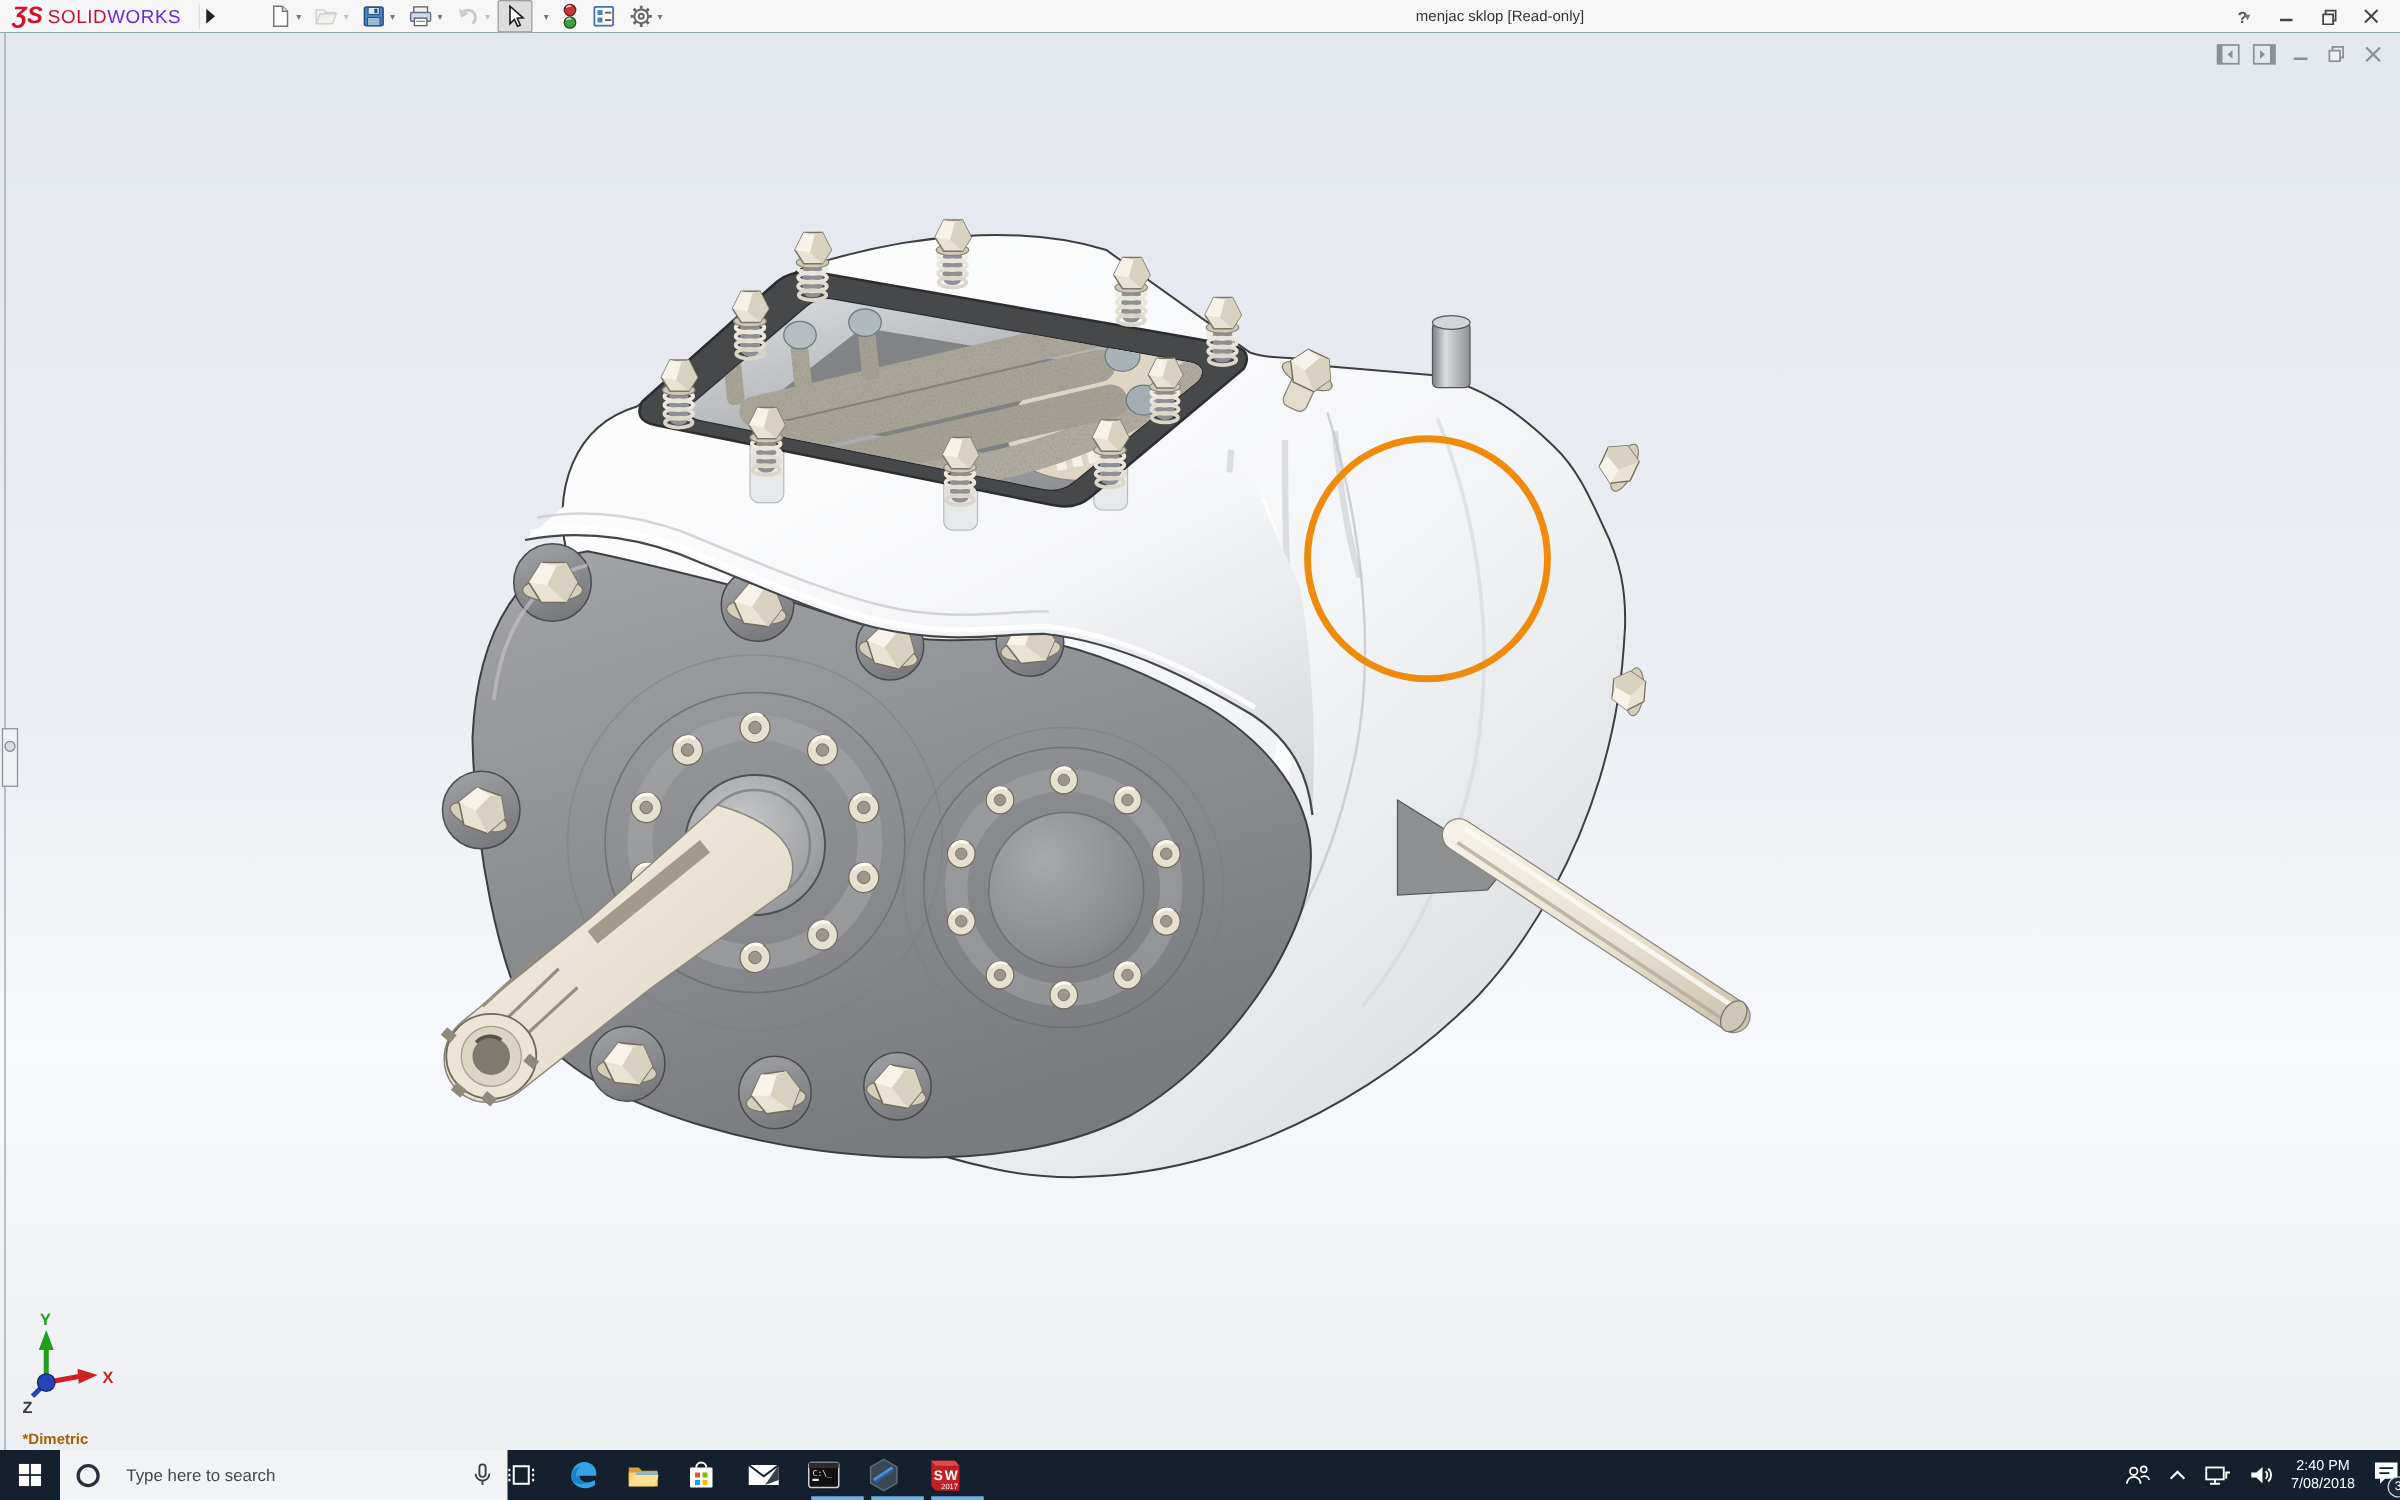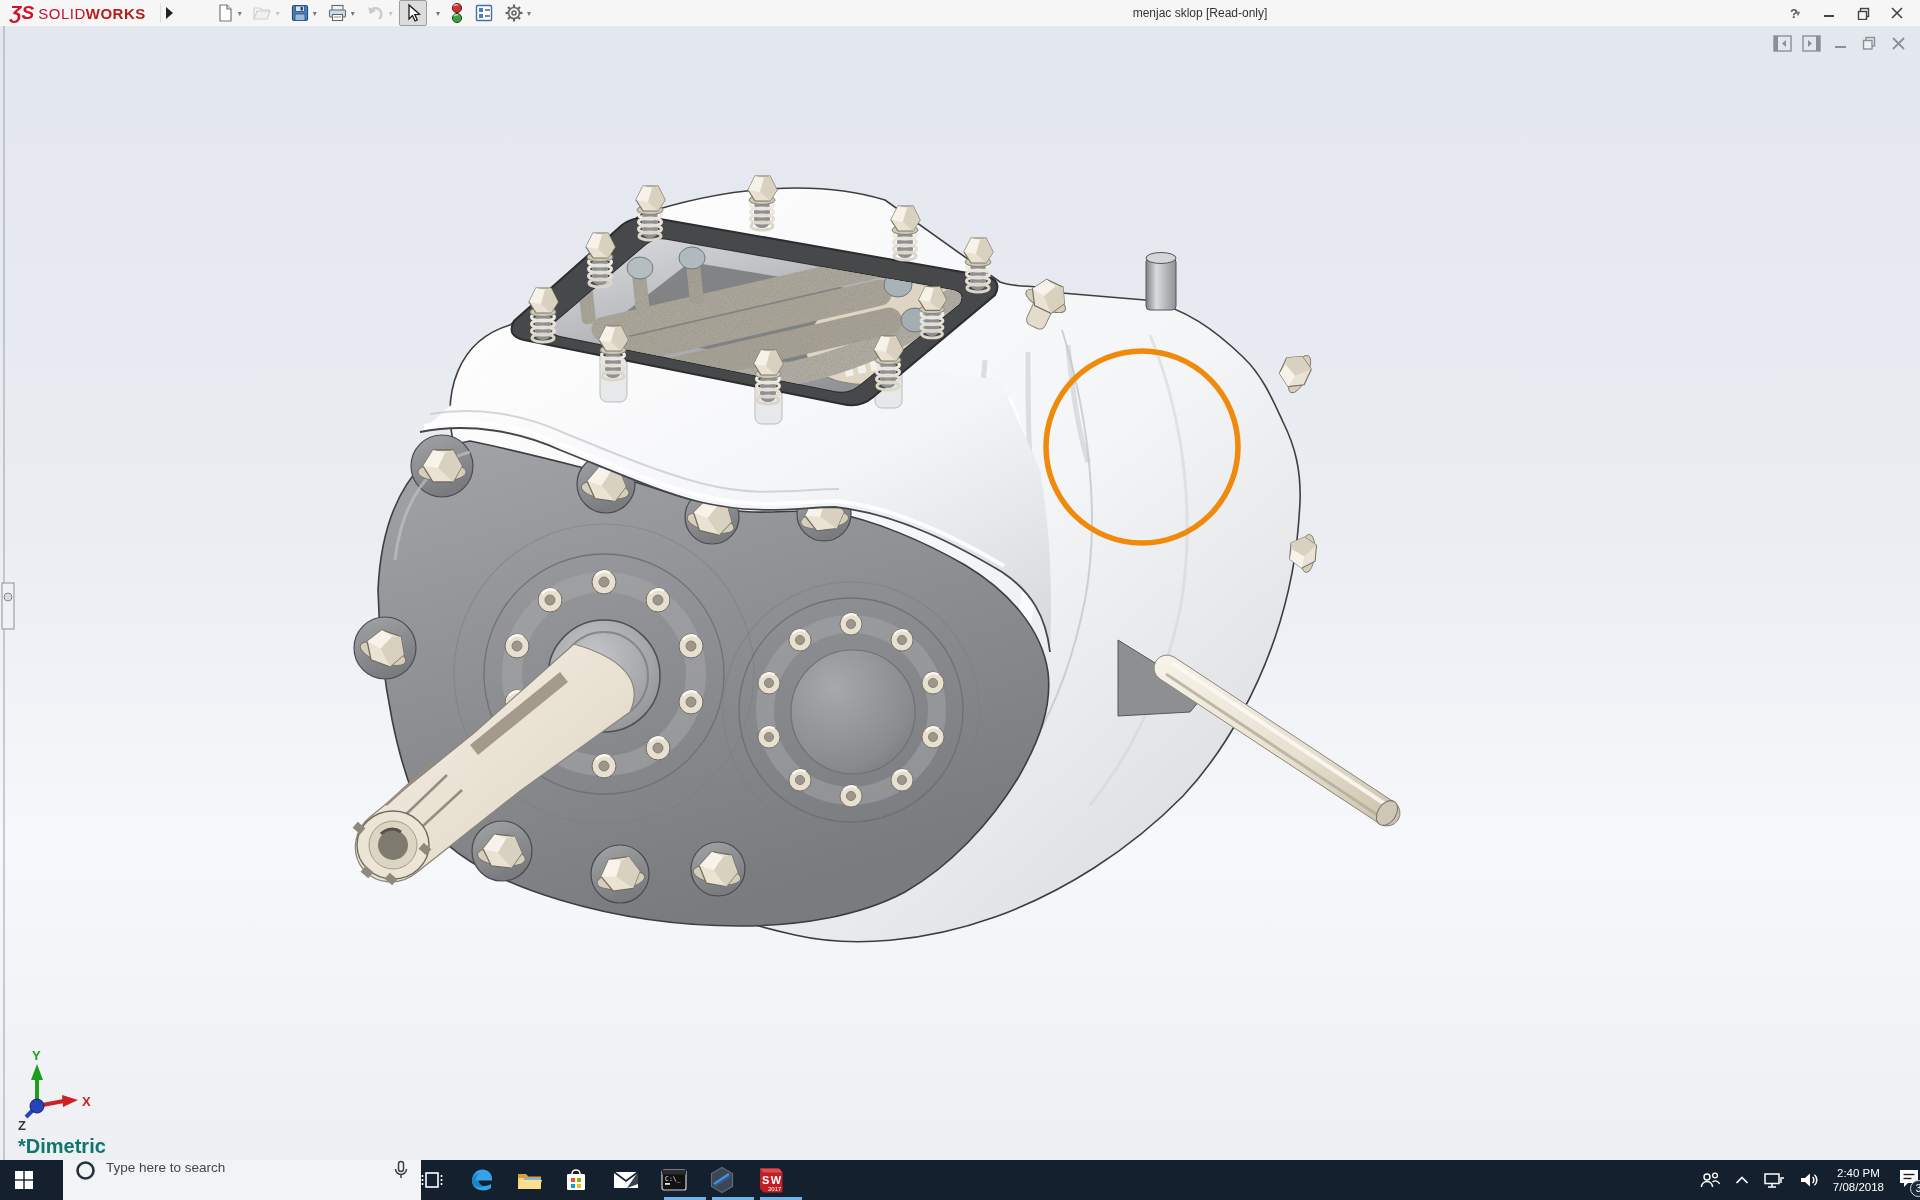--- a/index.html
+++ b/index.html
@@ -4,21 +4,21 @@
 <style>
   html,body{margin:0;padding:0;background:#000;}
   .screen{position:relative;width:1920px;height:1200px;overflow:hidden;
     font-family:"Liberation Sans",sans-serif;background:#e9ecf1;}
   
   .titlebar{position:absolute;left:0;top:0;width:1920px;height:26px;background:#f6f6f7;
     border-bottom:1px solid #14532d;display:flex;align-items:center;}
   .brand{display:flex;align-items:baseline;padding:0 10px 0 10px;height:26px;align-items:center;}
   .brand .ds{font-style:italic;font-weight:bold;font-size:19px;color:#d1112c;margin-right:4px;}
   .brand .solid{font-weight:normal;font-size:15px;color:#c8102e;letter-spacing:.5px;}
-  .brand .works{font-weight:bold;font-size:15px;color:#b91c1c;letter-spacing:.5px;}
+  .brand .works{font-weight:normal;font-size:15px;color:#6d28d9;letter-spacing:.5px;}
   .flyout{width:18px;height:20px;display:flex;align-items:center;justify-content:center;
     border-left:1px solid #dcdcde;margin-left:4px;cursor:pointer;}
   .flyout span{width:0;height:0;border-left:7px solid #222;border-top:6px solid transparent;border-bottom:6px solid transparent;}
   .tb-icons{display:flex;align-items:center;margin-left:32px;gap:2px;}
   .tbtn{display:flex;align-items:center;padding:2px 3px;border:1px solid transparent;border-radius:2px;cursor:pointer;}
   .tbtn svg{display:block;}
   .tbtn .caret{font-size:8px;color:#777;margin-left:3px;}
   .tbtn.disabled{opacity:.4;cursor:default;}
   .tbtn.pressed{background:#dcdcde;border-color:#9d9da0;}
   .title-center{position:absolute;left:1200px;transform:translateX(-50%);top:0;height:26px;
@@ -26,26 +26,26 @@
   .win-controls{position:absolute;right:8px;top:0;height:26px;display:flex;align-items:center;gap:4px;}
   .wbtn{width:30px;height:22px;display:flex;align-items:center;justify-content:center;color:#555;
     font-size:13px;cursor:pointer;}
   .wbtn svg{display:block;}
   .help-caret{font-size:8px;color:#777;margin-left:-2px;}
   
   .viewport{position:absolute;left:0;top:26px;width:1920px;height:1134px;overflow:hidden;}
   .viewport svg.scene{position:absolute;left:0;top:0;}
   .doc-controls{position:absolute;top:8px;right:12px;display:flex;gap:9px;align-items:center;z-index:5;}
   .dbtn{width:20px;height:18px;display:flex;align-items:center;justify-content:center;cursor:pointer;}
-  .view-label{position:absolute;left:18px;bottom:2px;font-size:20px;font-weight:bold;color:#0f766e;z-index:5;}
+  .view-label{position:absolute;left:18px;bottom:2px;font-size:12px;font-weight:bold;color:#a16207;z-index:5;}
   
   .taskbar{position:absolute;left:0;top:1160px;width:1920px;height:40px;background:#15202e;
     display:flex;align-items:stretch;z-index:10;}
   .start{width:48px;display:flex;align-items:center;justify-content:center;cursor:pointer;}
-  .searchbox{width:334px;background:#f2f3f4;display:flex;align-items:flex-start;padding:0 12px;gap:10px;cursor:text;margin-left:15px;}
+  .searchbox{width:334px;background:#f2f3f4;display:flex;align-items:center;padding:0 12px;gap:20px;cursor:text;}
   .searchbox .stext{font-size:13.5px;color:#42464b;flex:1;white-space:nowrap;}
   .tb-app{width:48px;display:flex;align-items:center;justify-content:flex-start;position:relative;cursor:pointer;}
   .tb-app .underline{position:absolute;left:3px;right:3px;bottom:0;height:3px;background:#6fb3e8;}
   .tray{margin-left:auto;display:flex;align-items:center;gap:14px;}
   .tray .titem{display:flex;align-items:center;justify-content:center;cursor:pointer;}
   .clock{color:#fff;font-size:11.5px;text-align:center;line-height:14px;cursor:pointer;}
   .badge-wrap{position:relative;cursor:pointer;}
   .badge{position:absolute;right:-7px;bottom:-5px;width:15px;height:15px;border-radius:50%;
     background:#1b2a3a;border:1px solid #cfd6dd;color:#fff;font-size:10px;display:flex;
     align-items:center;justify-content:center;}

